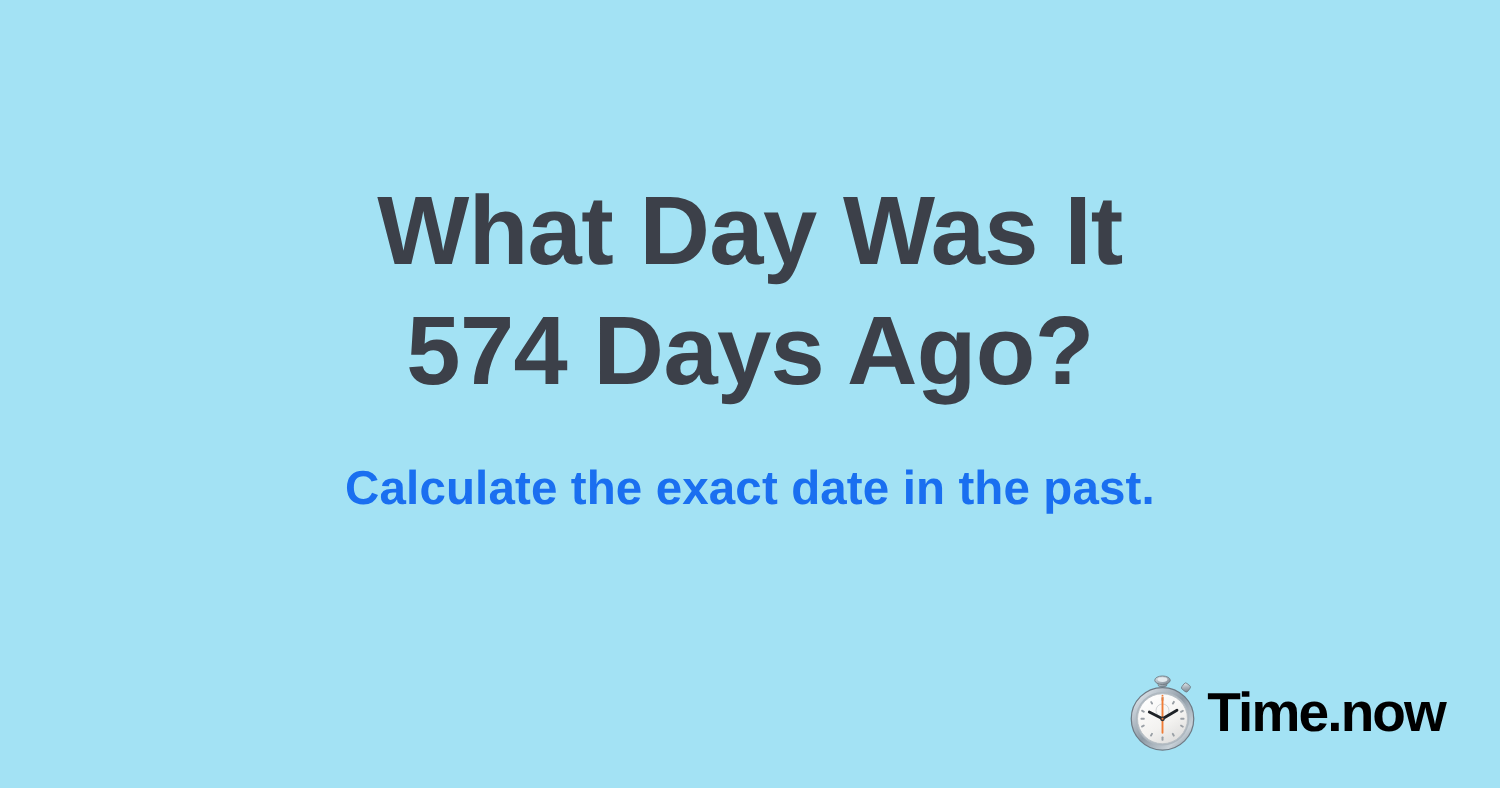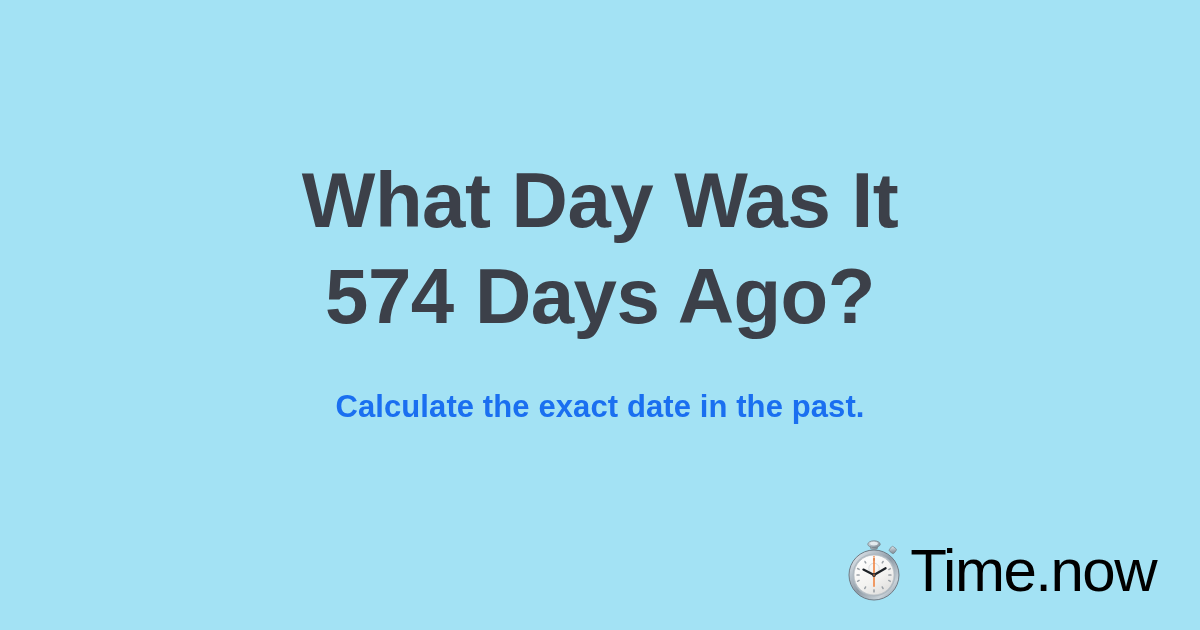--- a/index.html
+++ b/index.html
@@ -28,42 +28,42 @@
   .hero {
     position: absolute;
     left: 0;
     top: 0;
     width: 1200px;
     padding-top: 136px;
     text-align: center;
   }
 
   .headline {
-    margin: 16px;
+    margin: 0;
     padding: 0;
     color: #3c4049;
     font-family: "Liberation Sans Narrow", "Liberation Sans", sans-serif;
     font-size: 78px;
     font-weight: bold;
     line-height: 96px;
     letter-spacing: -0.5px;
     white-space: nowrap;
   }
 
   .headline-line {
     display: block;
   }
 
   .subtitle {
     margin: 0;
     padding: 0;
     margin-top: 44px;
     color: #1a6ff0;
     font-family: "Liberation Sans Narrow", "Liberation Sans", sans-serif;
-    font-size: 31px;
+    font-size: 38px;
     font-weight: bold;
     line-height: 38px;
     letter-spacing: 0.1px;
     white-space: nowrap;
   }
 
   
   .brand {
     position: absolute;
     right: 44px;
@@ -76,22 +76,22 @@
   .brand-icon {
     display: block;
     width: 58px;
     height: 62px;
     flex: 0 0 auto;
   }
 
   .brand-name {
     color: #000000;
     font-family: "Liberation Sans", sans-serif;
-    font-size: 60px;
-    font-weight: normal;
+    font-size: 44px;
+    font-weight: bold;
     line-height: 60px;
     letter-spacing: -1.5px;
     white-space: nowrap;
   }
 </style>
 </head>
 <body>
 
 <div class="card">
 

